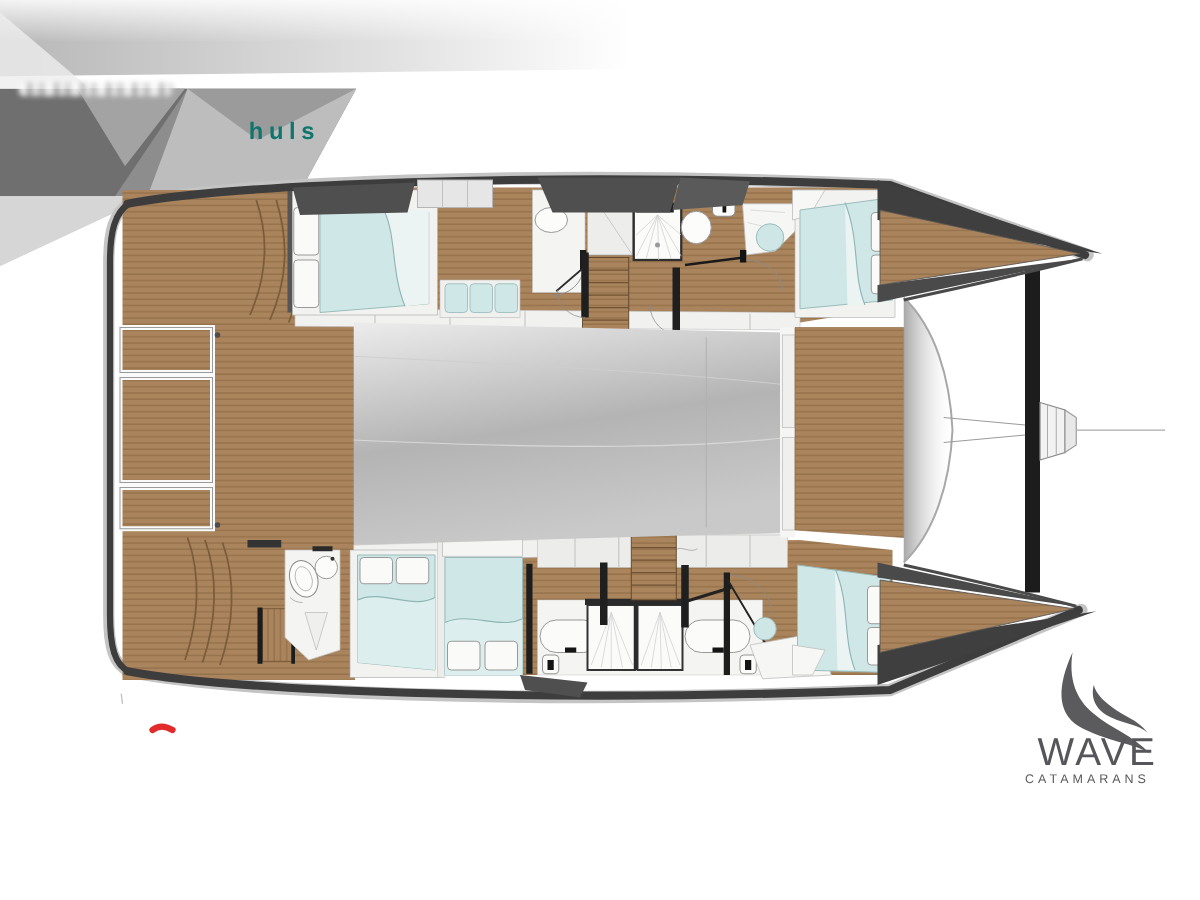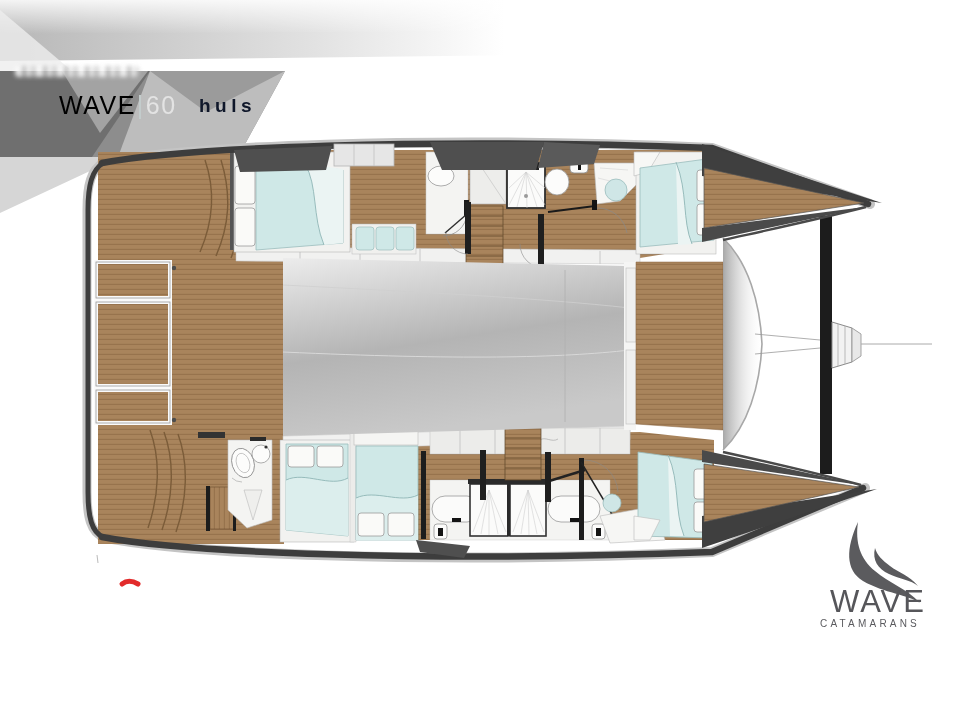--- a/index.html
+++ b/index.html
@@ -5,21 +5,21 @@
   html,body{margin:0;padding:0;background:#ffffff;}
   .page{position:relative;width:960px;height:720px;background:#fff;overflow:hidden;
         font-family:"Liberation Sans",sans-serif;}
   svg.scene{position:absolute;left:0;top:0;}
   
   .banner-model{position:absolute;left:59px;top:91px;font-size:25px;letter-spacing:1.5px;
 romanization                color:#f4f4f4;font-weight:400;}
   .banner-model .divider{color:#c3cccc;font-weight:300;padding:0 1px;}
   .banner-model .size{color:#e3e3e3;}
   .brand-huls{position:absolute;left:199px;top:95px;font-size:19px;font-weight:700;
-              letter-spacing:4.5px;color:#0f172a;}
+              letter-spacing:4.5px;color:#0f766e;}
   
   .watermark{position:absolute;left:15px;top:66px;width:124px;height:11px;
              background:repeating-linear-gradient(90deg,
                rgba(250,250,250,.95) 0 7px, rgba(175,175,175,.85) 7px 11px,
                rgba(240,240,240,.9) 11px 16px, rgba(200,200,200,.8) 16px 21px);
              filter:blur(2px);border-radius:4px;opacity:.9;}
   
   .logo-title{position:absolute;left:820px;top:584px;width:116px;text-align:center;
               font-size:31px;color:#56565a;letter-spacing:2px;font-weight:400;}
   .logo-sub{position:absolute;left:820px;top:618px;width:116px;text-align:left;
@@ -387,20 +387,17 @@
       <path d="M875,548 C872,560 878,569 889,574 C900,579 911,580 918,586
                C909,575 899,573 890,566 C882,560 877,555 875,548 Z"></path>
     </g>
 
     <path d="M122,584 C127,580 133,581 138,584" fill="none" stroke="#e22b2b" stroke-width="5" stroke-linecap="round"></path>
     <line x1="97" y1="555" x2="98" y2="563" stroke="#bbbbbb" stroke-width="1"></line>
   </svg>
 
   <div class="watermark"></div>
 
-  <div class="banner-model">
-    <span>WAVE</span><span class="divider">|</span><span class="size">60</span>
-  </div>
   <div class="brand-huls">huls</div>
 
   <div class="logo-title">WAVE</div>
   <div class="logo-sub">CATAMARANS</div>
 </div>
 
 </body></html>

